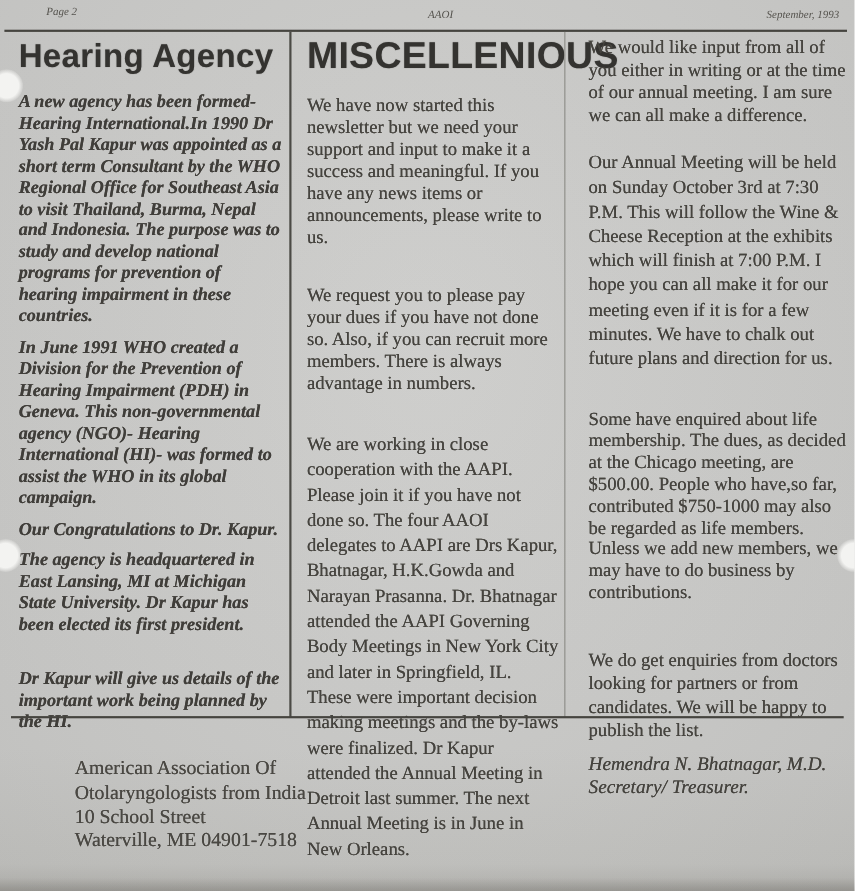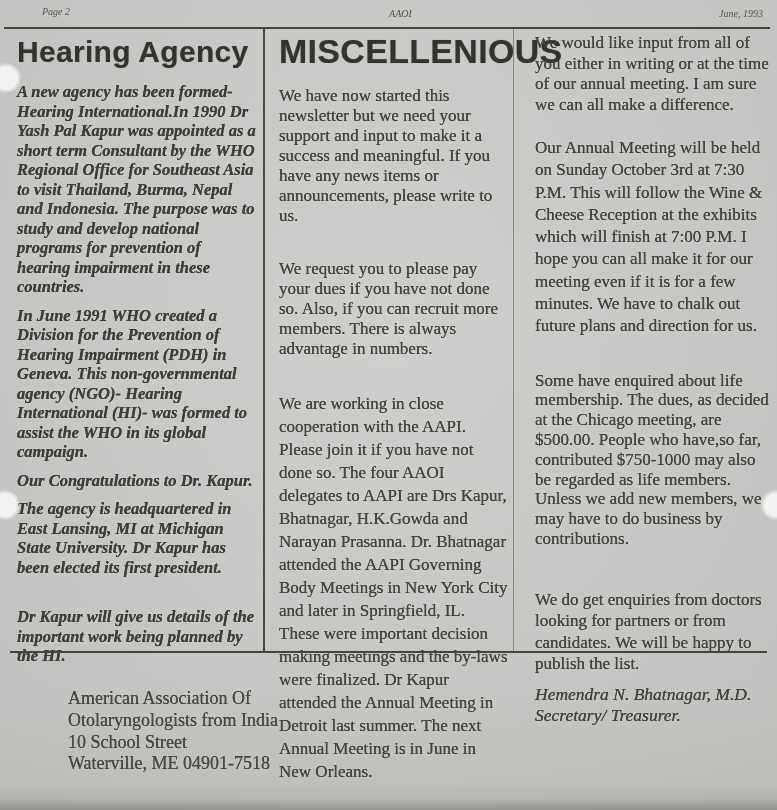--- a/index.html
+++ b/index.html
@@ -66,21 +66,21 @@
         background:linear-gradient(180deg,rgba(90,88,82,0) 0%,rgba(90,88,82,0.28) 100%);}
 </style>
 </head>
 <body>
 
 <div class="page">
 
   <div class="hdr">
     <span class="pg">Page 2</span>
     <span class="ttl">AAOI</span>
-    <span class="dt">June, 1993</span>
+    <span class="dt">September, 1993</span>
   </div>
   <div class="rule-top"></div>
 
   <div class="col col-left">
     <h1 class="h-left">Hearing Agency</h1>
     <p>A  new agency has been formed- Hearing International.In 1990 Dr Yash Pal Kapur was appointed as a short term Consultant by the WHO Regional Office for Southeast Asia to visit Thailand, Burma, Nepal and Indonesia. The purpose was to study and develop national programs for prevention of hearing impairment in these countries.</p>
     <p>In June 1991 WHO created a Division for the Prevention of Hearing Impairment (PDH) in Geneva. This non-governmental agency (NGO)- Hearing International (HI)- was formed to assist the WHO in its global campaign.</p>
     <p>Our Congratulations to Dr. Kapur.</p>
     <p>The agency is headquartered in East Lansing, MI at Michigan State University. Dr Kapur has been elected its first president.</p>
     <p class="gap-top">Dr Kapur will give us details of the important work being planned by the HI.</p>

